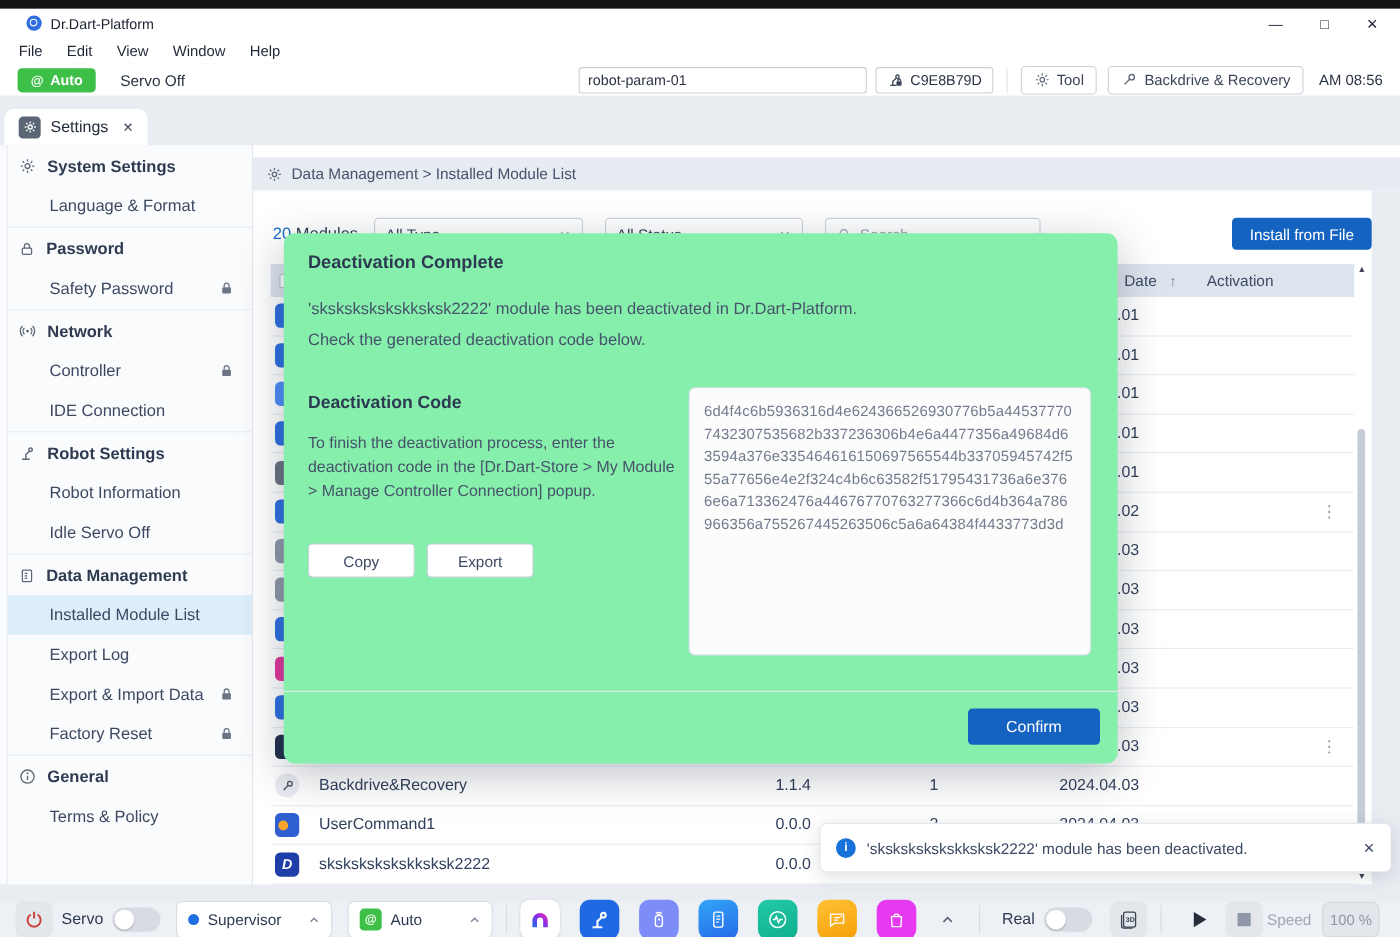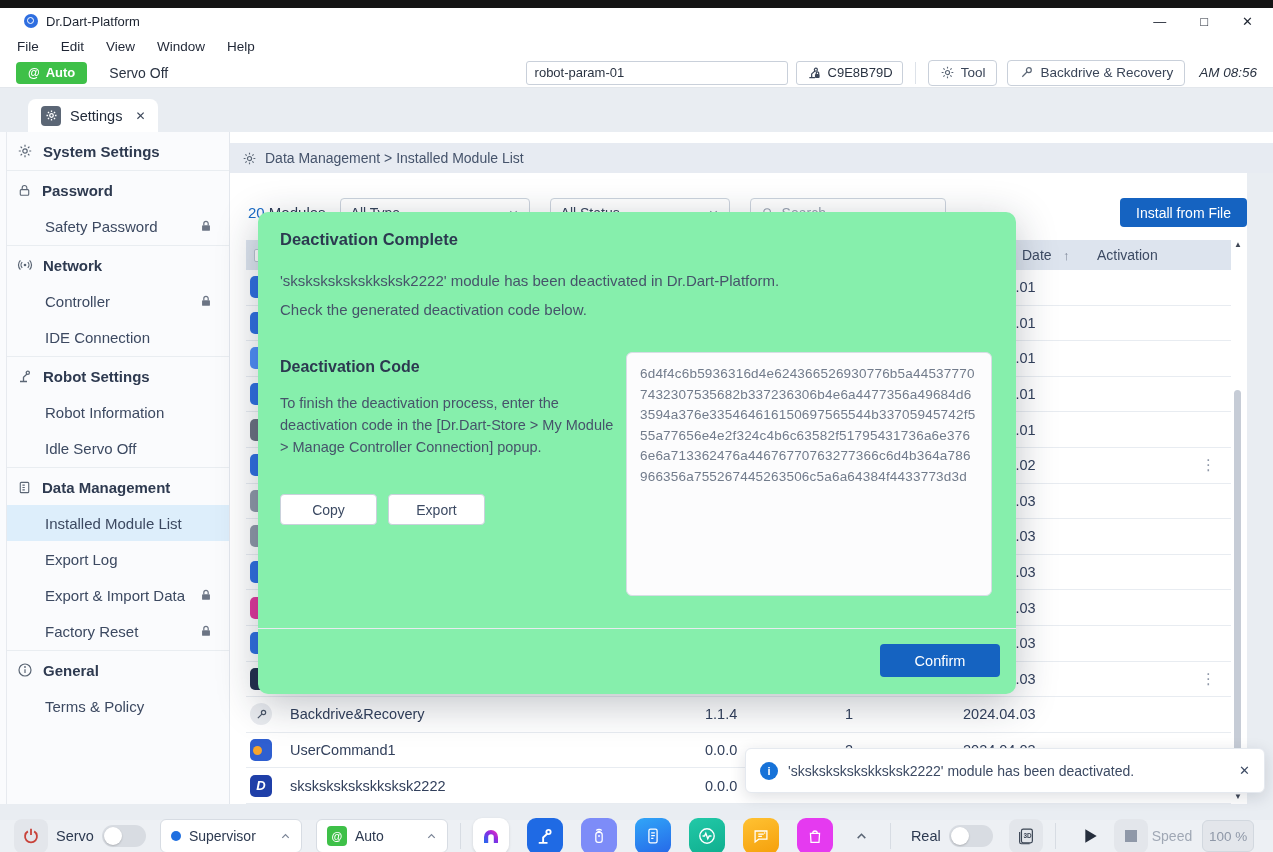--- a/index.html
+++ b/index.html
@@ -18,24 +18,24 @@
   .menubar span{font-size:13.5px;color:#1f2635;padding:0 11px;}
   .toolbar{position:absolute;left:0;top:58px;width:100%;height:30px;background:#fff;display:flex;align-items:center;padding:0 16px;border-bottom:1px solid #e3e7ec;}
   .badge-auto{background:#3ec048;color:#fff;font-size:13px;font-weight:700;height:22px;border-radius:4px;display:flex;align-items:center;padding:0 12px;gap:6px;}
   .badge-auto .at{font-size:12px;font-weight:700;}
   .servo-off{margin-left:22px;font-size:14px;color:#2a3342;}
   .param-input{margin-left:auto;width:262px;height:24px;border:1px solid #c9d0da;border-radius:3px;background:#fff;font-size:13px;color:#2a3342;padding:0 8px;}
   .robotid{margin-left:8px;height:24px;border:1px solid #c9d0da;border-radius:3px;background:#fff;display:flex;align-items:center;gap:6px;padding:0 9px;font-size:13px;color:#2a3342;}
   .vsep{width:1px;height:22px;background:#dde2e9;margin:0 12px;}
   .tbtn{height:26px;border:1px solid #c9d0da;border-radius:4px;background:#fff;display:flex;align-items:center;gap:6px;padding:0 11px;font-size:13.5px;color:#3a4558;}
   .tbtn + .tbtn{margin-left:10px;}
-  .time{margin-left:14px;font-size:13.5px;color:#2a3342;font-style:italic;}
+  .time{margin-left:14px;font-size:13.5px;color:#2a3342;}
 
   
-  .tabstrip{position:absolute;left:0;top:88px;width:100%;height:44px;background:#e9edf2;display:flex;align-items:flex-end;padding-left:28px;}
+  .tabstrip{position:absolute;left:0;top:88px;width:100%;height:44px;background:#e9edf2;display:flex;align-items:flex-end;padding-left:4px;}
   .tab{height:33px;background:#fff;border-radius:8px 8px 0 0;display:flex;align-items:center;gap:9px;padding:0 13px;}
   .tabchip{width:20px;height:20px;border-radius:4px;background:#5b6675;color:#fff;display:flex;align-items:center;justify-content:center;}
   .tablabel{font-size:14.5px;color:#222b3a;}
   .tabclose{font-size:12px;color:#3a4558;margin-left:4px;}
 
   
   .bodywrap{position:absolute;left:0;top:132px;width:100%;height:672px;display:flex;}
   .sidebar{width:230px;background:#fafbfd;border-right:1px solid #e3e7ed;overflow:hidden;}
   .smenu{margin-left:6px;border-left:1px solid #e7eaef;height:100%;}
   .sgroup{border-bottom:1px solid #e9edf1;padding:1px 0;}
@@ -205,20 +205,23 @@
       <div class="smenu" id="smenu">
           <div class="sgroup">
             <div class="sheader">
               <span class="sicon">
                 <svg width="16" height="16" viewBox="0 0 16 16" fill="none" stroke="currentColor" stroke-width="1.2">
                   <circle cx="8" cy="8" r="2.2"></circle>
                   <path d="M8 1.8v2M8 12.2v2M1.8 8h2M12.2 8h2M3.6 3.6l1.4 1.4M11 11l1.4 1.4M12.4 3.6L11 5M5 11l-1.4 1.4"></path>
                 </svg>
               </span>
               <span>System Settings</span>
+            </div>
+            <div class="sitem">
+              <span>Language &amp; Format</span>
             </div>
           </div>
           <div class="sgroup">
             <div class="sheader">
               <span class="sicon">
                 <svg width="15" height="15" viewBox="0 0 16 16" fill="none" stroke="currentColor" stroke-width="1.2">
                   <rect x="3.5" y="7" width="9" height="6" rx="1"></rect>
                   <path d="M5.5 7V5.2a2.5 2.5 0 0 1 5 0V7"></path>
                 </svg>
               </span>

